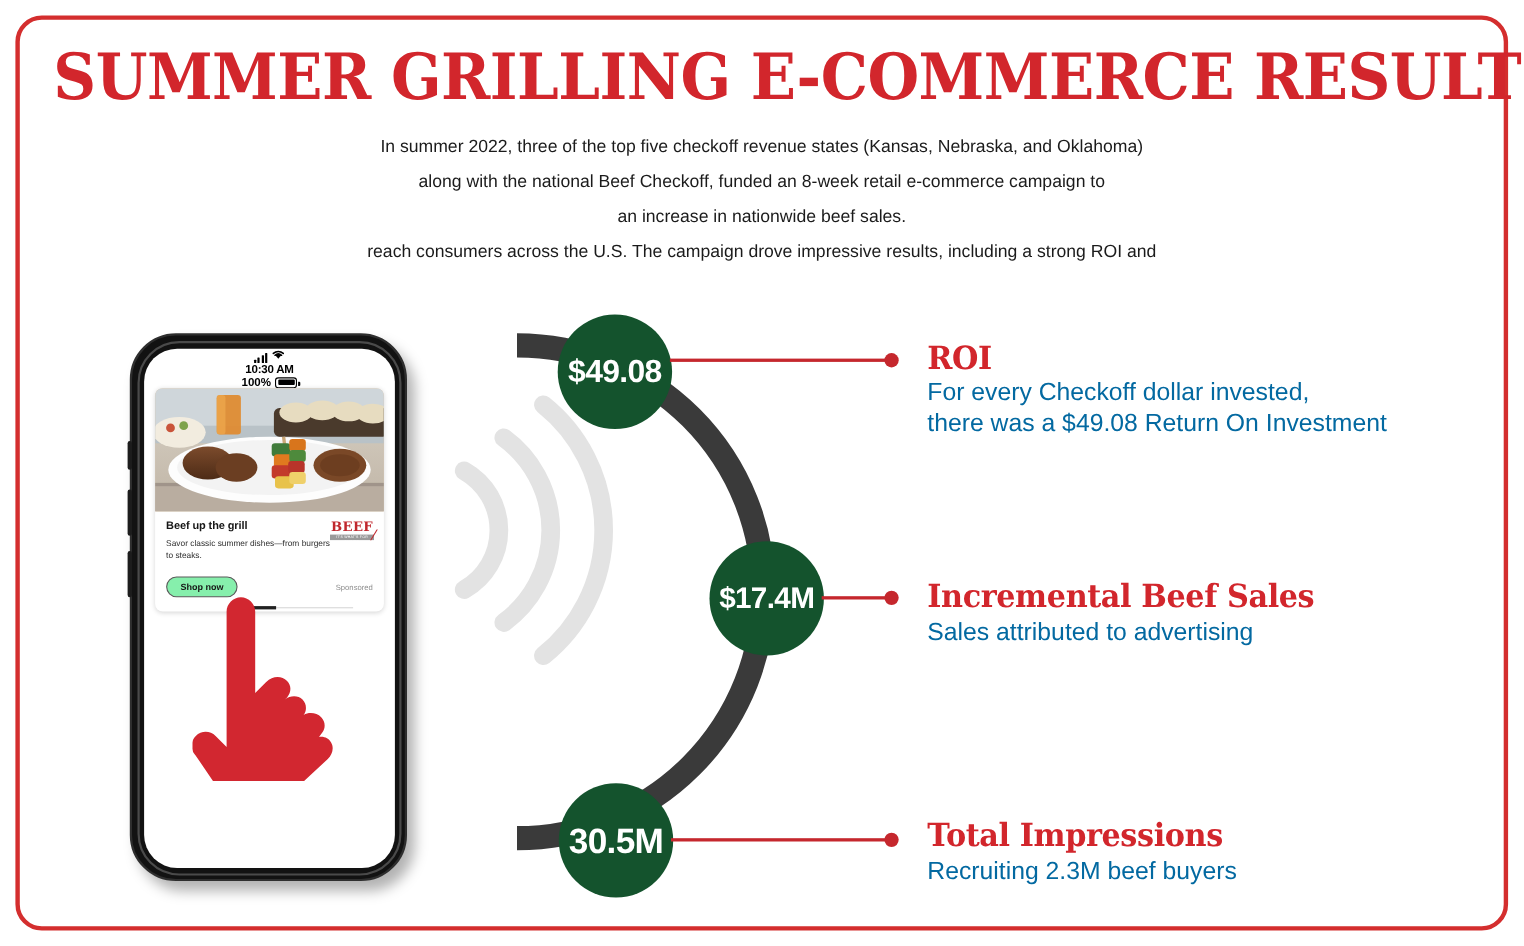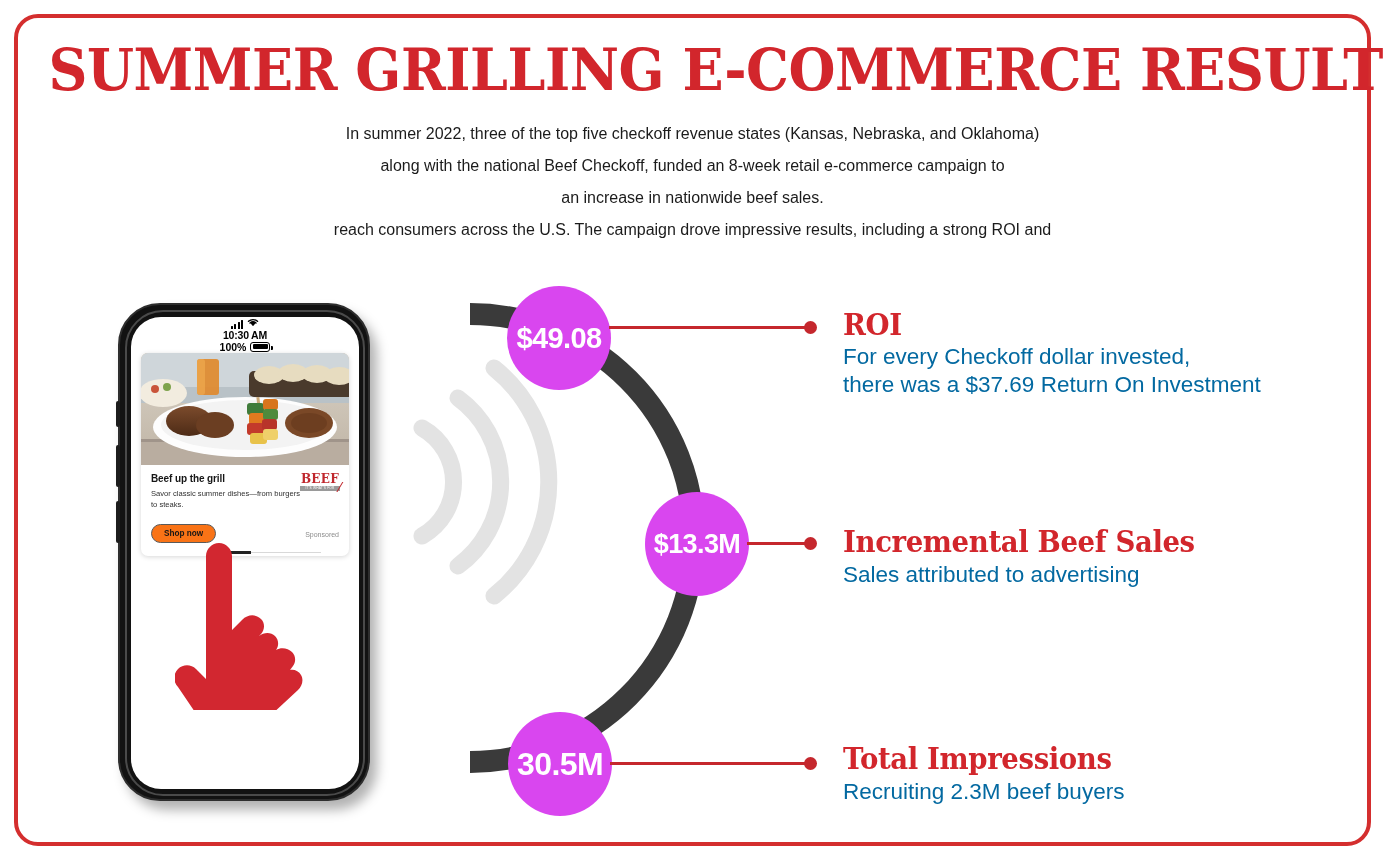--- a/index.html
+++ b/index.html
@@ -160,21 +160,21 @@
     position: absolute; right: -1px; top: 7px;
     font-size: 13px; color: #C0272D; font-weight: bold;
     font-family: "DejaVu Serif", serif;
   }
   .shop-row { margin-top: 14px; position: relative; height: 22px; }
   .shop-btn {
     position: absolute; left: 0; top: 0;
     padding: 4px 12px;
     border: 1px solid #5a5a5a; border-radius: 11px;
     font-size: 8.2px; font-weight: bold; color: #161616;
-    background: #f97316;
+    background: #86efac;
   }
   .sponsored {
     position: absolute; right: 0; top: 7px;
     font-size: 7px; color: #8c8c8c;
   }
   .ad-underline {
     position: absolute; left: 70px; bottom: -7px;
     width: 100px; height: 1px; background: #d8d8d8;
   }
   .ad-underline::after {
@@ -186,21 +186,21 @@
   .hand { position: absolute; left: 175px; top: 535px; width: 160px; height: 175px; }
 
   
   .graphic { position: absolute; left: 400px; top: 270px; width: 400px; height: 560px; }
 
   
   .stat { position: absolute; }
   .bubble {
     position: absolute;
     border-radius: 50%;
-    background: #d946ef;
+    background: #14532d;
     display: flex; align-items: center; justify-content: center;
     color: #fff; font-weight: bold;
     font-family: "Liberation Sans", sans-serif;
     letter-spacing: -0.6px;
   }
   .leader { position: absolute; height: 3px; background: #C5272D; }
   .leader-dot {
     position: absolute; width: 13px; height: 13px;
     border-radius: 50%; background: #C5272D;
   }
@@ -399,25 +399,25 @@
       <path d="M70 44 a196 196 0 1 1 0 448" fill="none" stroke="#3a3a3a" stroke-width="22" stroke-linecap="butt"></path>
     </svg>
   </div>
 
   <div class="stat">
     <div class="bubble" style="left:507px; top:286px; width:104px; height:104px; font-size:29px;">$49.08</div>
     <div class="leader" style="left:609px; top:326px; width:205px;"></div>
     <div class="leader-dot" style="left:804px; top:321px;"></div>
     <div class="stat-head" style="left:843px; top:308px;">ROI</div>
     <div class="stat-sub" style="left:843px; top:343px;">For every Checkoff dollar invested,</div>
-    <div class="stat-sub" style="left:843px; top:371px;">there was a $37.69 Return On Investment</div>
+    <div class="stat-sub" style="left:843px; top:371px;">there was a $49.08 Return On Investment</div>
   </div>
 
   <div class="stat">
-    <div class="bubble" style="left:645px; top:492px; width:104px; height:104px; font-size:27px;">$13.3M</div>
+    <div class="bubble" style="left:645px; top:492px; width:104px; height:104px; font-size:27px;">$17.4M</div>
     <div class="leader" style="left:747px; top:542px; width:67px;"></div>
     <div class="leader-dot" style="left:804px; top:537px;"></div>
     <div class="stat-head" style="left:843px; top:525px;">Incremental Beef Sales</div>
     <div class="stat-sub" style="left:843px; top:561px;">Sales attributed to advertising</div>
   </div>
 
   <div class="stat">
     <div class="bubble" style="left:508px; top:712px; width:104px; height:104px; font-size:32px;">30.5M</div>
     <div class="leader" style="left:610px; top:762px; width:204px;"></div>
     <div class="leader-dot" style="left:804px; top:757px;"></div>

